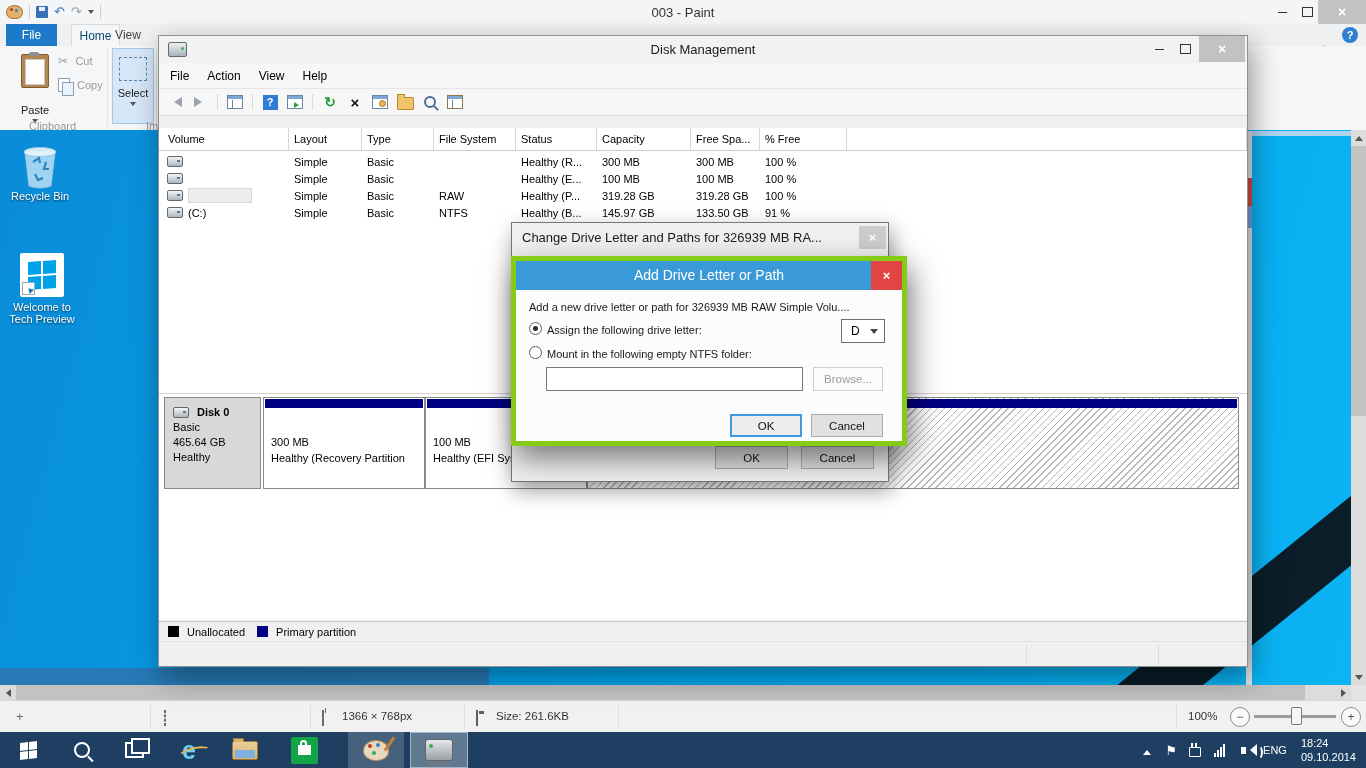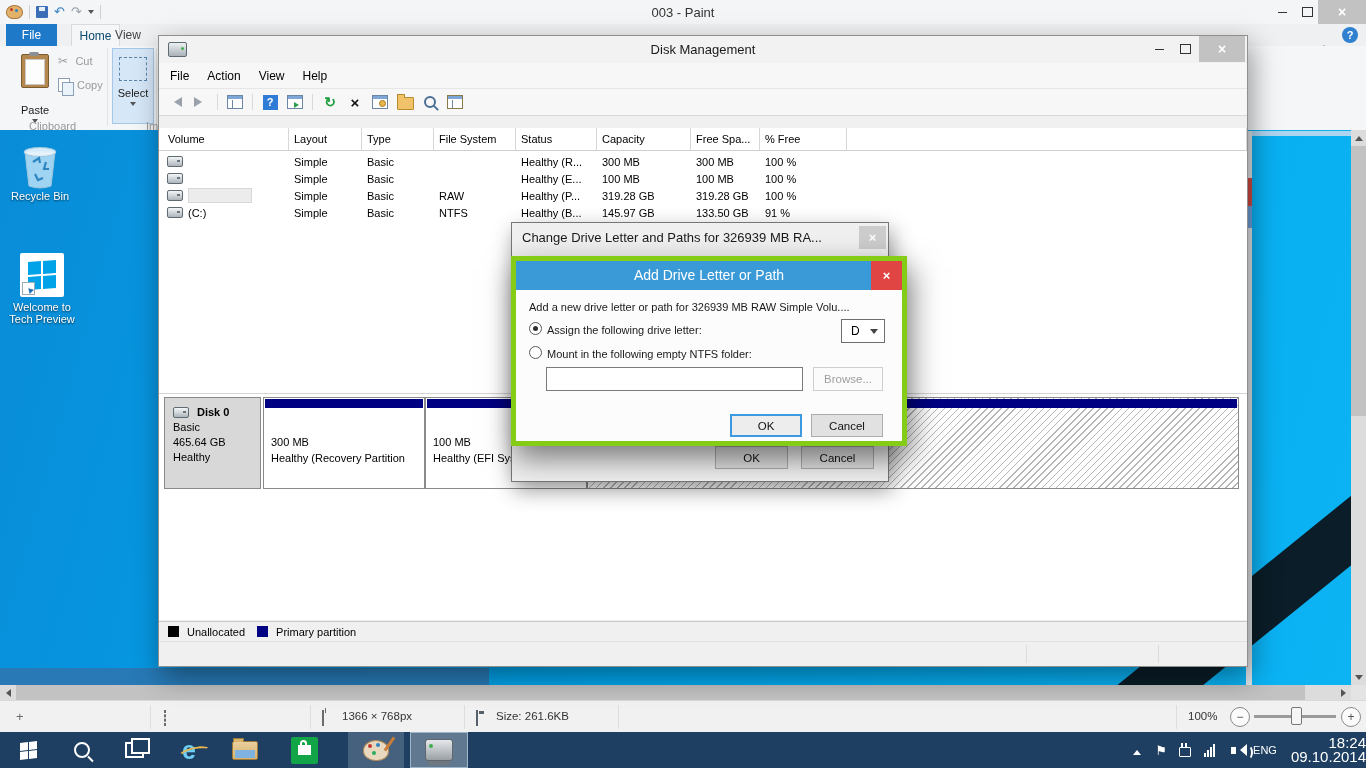--- a/index.html
+++ b/index.html
@@ -183,21 +183,21 @@
   .tray{position:absolute;top:0;right:0;height:36px;display:flex;align-items:center;color:#fff;}
   .tr-ico{width:24px;height:36px;display:flex;align-items:center;justify-content:center;}
   .chev-up{width:0;height:0;border:4px solid transparent;border-bottom:5px solid #fff;}
   .pwr{width:10px;height:8px;border:1px solid #fff;border-radius:1px;position:relative;margin-top:4px;}
   .pwr::before{content:'';position:absolute;left:1px;top:-5px;width:2px;height:4px;background:#fff;box-shadow:4px 0 0 #fff;}
   .sigbars{display:flex;align-items:flex-end;gap:1px;}
   .sigbars i{width:2px;background:#fff;}
   .spk{width:5px;height:7px;background:#fff;position:relative;}
   .spk::before{content:'';position:absolute;left:3px;top:-3px;border:6px solid transparent;border-right:7px solid #fff;margin-top:0;}
   .spk::after{content:'';position:absolute;left:12px;top:-2px;width:6px;height:11px;border:2px solid transparent;border-right-color:#fff;border-radius:50%;}
-  .clockblk{text-align:right;font-size:15px;line-height:14px;padding:0 0 0 6px;}
+  .clockblk{text-align:left;font-size:11px;line-height:14px;padding:0 10px 0 6px;}
 </style>
 </head>
 <body>
 
 <div id="screen">
 
   <div class="abs p-title">
     <div class="p-title-text">003 - Paint</div>
     <div class="qat">
       <span class="palette-ico"></span>

